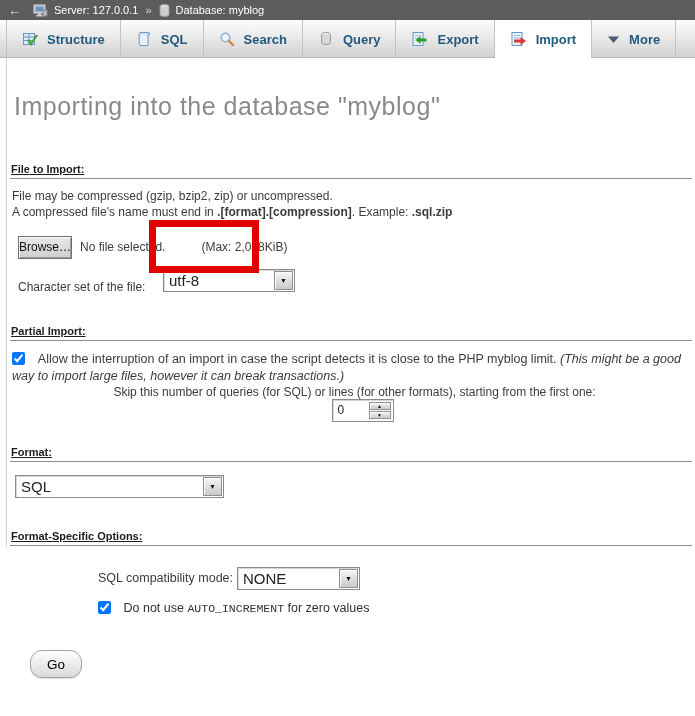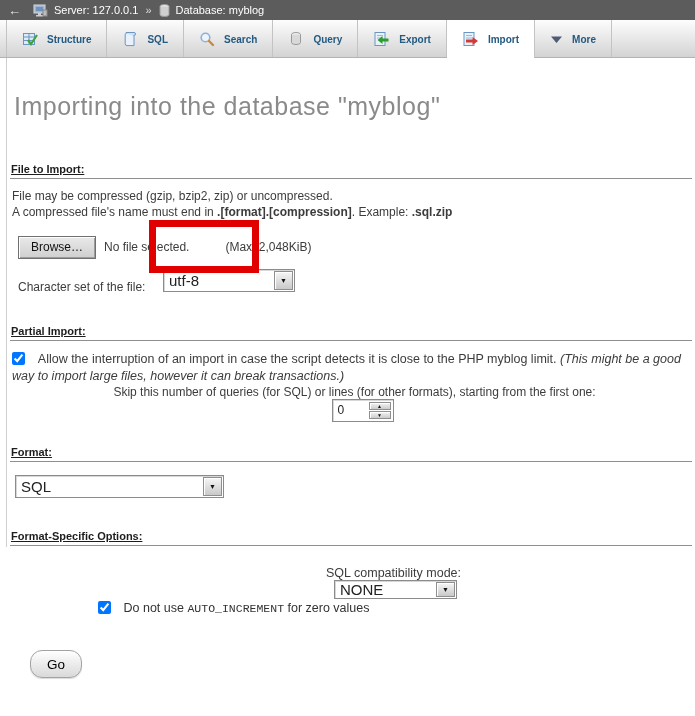--- a/index.html
+++ b/index.html
@@ -13,21 +13,21 @@
   .topbar svg { display: block; }
   .crumb { white-space: nowrap; }
   .crumb-sep { color: #ddd; padding: 0 1px; }
 
   
   .tabbar { height: 38px; display: flex; align-items: stretch; padding-left: 6px;
     background: linear-gradient(#fdfdfd, #d2d2d2); position: relative; }
   .tabbar::after { content: ''; position: absolute; left: 0; right: 0; bottom: 0;
     height: 1px; background: #b3b3b3; }
   .tab { display: flex; align-items: center; gap: 9px; padding: 0 15px;
-    font-size: 10px; font-weight: bold; color: #235a81; cursor: pointer;
+    font-size: 13px; font-weight: bold; color: #235a81; cursor: pointer;
     border-right: 1px solid #c3c3c3; position: relative; }
   .tab:first-child { border-left: 1px solid #c3c3c3; }
   .tab.active { background: #fff; z-index: 2; }
   .tab svg { display: block; }
 
   
   #content { position: relative; padding: 0 2px 0 10px; }
   .frame-line { position: absolute; left: 6px; top: 58px; width: 1px; height: 489px;
     background: #cfcfcf; z-index: 0; }
 
@@ -42,21 +42,21 @@
   h2.m4 { margin-top: 32px; }
 
   p.note { font-size: 12px; line-height: 16px; margin-left: 2px; color: #3c3c3c; }
   p.note.first { margin-top: 9px; }
 
   .row { display: flex; align-items: center; font-size: 12px; color: #3c3c3c; }
   .lbl { display: inline-block; }
 
   .browse-row { margin-top: 15px; height: 24px; padding-left: 8px; position: relative; }
   .browse-row .lbl { width: 149px; }
-  .btn-classic { height: 23px; padding: 0 12px; font-size: 12px; color: #111;
+  .btn-classic { height: 23px; padding: 0 0; font-size: 12px; color: #111;
     font-family: "Liberation Sans", sans-serif;
     background: linear-gradient(#e9e9e9, #cfcfcf);
     border: 1px solid #707070; border-radius: 0;
     box-shadow: inset 1px 1px 0 #fdfdfd, inset -1px -1px 0 #9d9d9d; cursor: pointer; }
   .nofile { margin-left: 8px; }
   .maxsize { margin-left: 36px; }
   .annotation { position: absolute; left: 139px; top: -15px; width: 110px; height: 53px;
     border: 7px solid #e10000; z-index: 6; pointer-events: none; }
 
   .charset-row { margin-top: 9px; height: 24px; padding-left: 8px; }
@@ -79,21 +79,21 @@
   .skip-row { margin-top: 0; padding-left: 6px; height: 24px; flex-direction: column; }
   .spinner { display: inline-flex; margin-left: 16px; width: 62px; height: 24px;
     border: 1px solid #8b8b8b; background: #fff; box-shadow: inset 1px 1px 0 #d7d7d7; }
   .spinner .val { flex: 1; font-size: 12px; color: #222; padding: 3px 0 0 5px; }
   .spinner .spins { width: 22px; display: flex; flex-direction: column; margin: 2px 2px 2px 0; gap: 1px; }
   .spinner .spins div { flex: 1; background: linear-gradient(#f4f4f4, #cbcbcb);
     border: 1px solid #8f8f8f; box-shadow: inset 1px 1px 0 #fff; font-size: 5px;
     line-height: 6px; text-align: center; color: #111; cursor: pointer; }
 
   .format-select { margin: 13px 0 0 5px; width: 209px; }
-  .compat-row { margin-top: 20px; padding-left: 88px; height: 24px; flex-direction: column; }
+  .compat-row { margin-top: 20px; padding-left: 88px; height: 24px; }
   .compat-row .lbl { width: 139px; font-size: 12.5px; }
   .compat-select { width: 123px; }
 
   .autoinc-row { margin-top: 11px; padding-left: 88px; height: 16px; font-size: 12.5px; }
   .autoinc-row input { vertical-align: -2px; margin-right: 9px; }
   .mono { font-family: "Liberation Mono", monospace; font-size: 11.5px; }
 
   .go-btn { margin: 33px 0 0 20px; height: 28px; min-width: 51px; padding: 0 16px;
     font-size: 13.5px; color: #000; font-family: "Liberation Sans", sans-serif;
     background: linear-gradient(#ffffff, #d9d9d9); border: 1px solid #a3a3a3;

